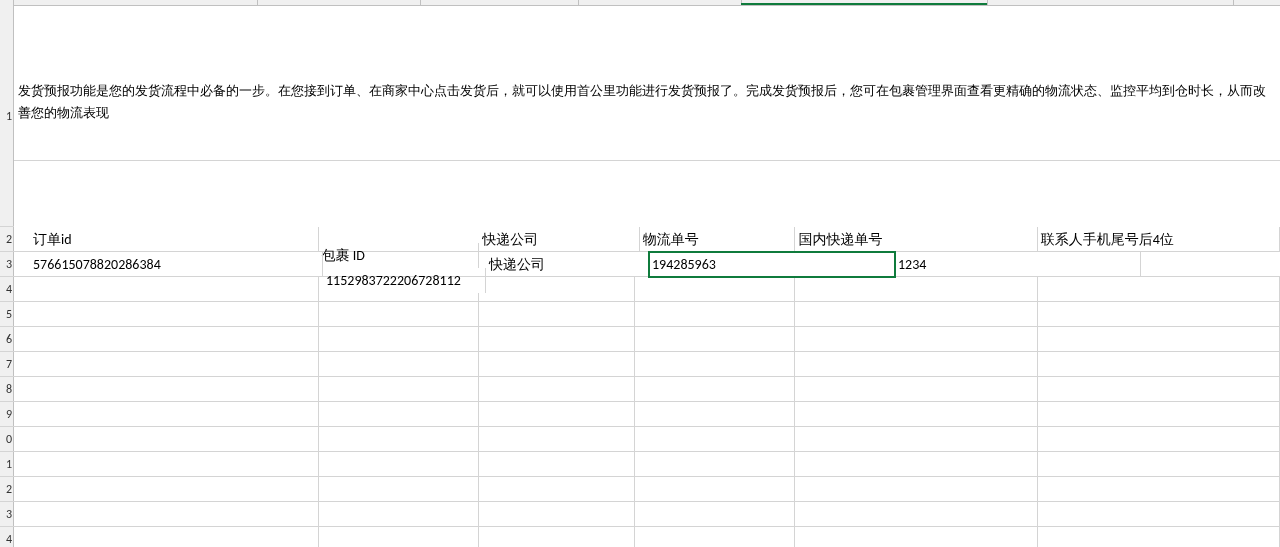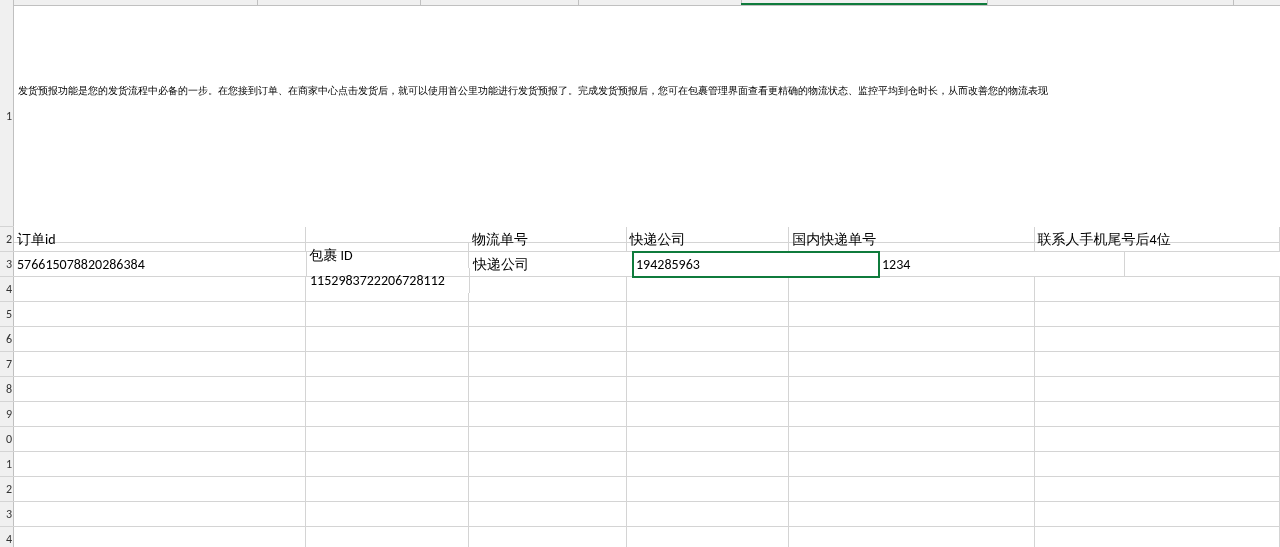--- a/index.html
+++ b/index.html
@@ -20,32 +20,32 @@
 }
 .cells { position: absolute; left: 14px; top: 0; width: 1266px; height: 547px; }
 .hdr-strip {
   position: absolute; left: 0; top: 0; width: 1266px; height: 6px;
   background: #f0f0f0; border-bottom: 1px solid #c0c0c0;
 }
 .hdr-strip span {
   position: absolute; top: 0; height: 6px; width: 1px; background: #c0c0c0;
 }
 .big {
-  position: absolute; left: 0; top: 6px; width: 1266px; height: 237px;
+  position: absolute; left: 0; top: 6px; width: 1266px; height: 155px;
   border-bottom: 1px solid #d4d4d4; padding: 2px 4px;
-  font-size: 10px; line-height: 22px; word-break: break-all;
+  font-size: 13px; line-height: 22px; word-break: break-all;
 }
 .big .para1 { margin-top: 72px; }
 .grid { position: absolute; left: 0; top: 227px; width: 1266px; }
 .r { height: 25px; width: 1266px; border-bottom: 1px solid #d4d4d4; display: flex; }
 .c {
   height: 25px; border-right: 1px solid #d4d4d4; overflow: hidden;
   white-space: nowrap; padding: 2px 3px; line-height: 21px; font-size: 14px;
 }
-.c0 { width: 293px; }
+.c0 { width: 293px; margin-left: 16px; }
 .c1 { width: 163px; margin-top: 16px; }
 .c2 { width: 158px; }
 .c3 { width: 163px; }
 .c4 { width: 246px; }
 .c5 { width: 246px; }
 .selected {
   outline: 2px solid #0f7b3c; outline-offset: -1px; position: relative; z-index: 2;
 }
 .hdr .c { font-weight: 400; }
 .top-sel {
@@ -87,22 +87,22 @@
     </div>
 
     <div class="big">
       <div class="para1">发货预报功能是您的发货流程中必备的一步。在您接到订单、在商家中心点击发货后，就可以使用首公里功能进行发货预报了。完成发货预报后，您可在包裹管理界面查看更精确的物流状态、监控平均到仓时长，从而改善您的物流表现</div>
     </div>
 
     <div class="grid">
       <div class="r hdr">
         <div class="c c0">订单id</div>
         <div class="c c1">包裹 ID</div>
+        <div class="c c3">快递公司</div>
         <div class="c c2">物流单号</div>
-        <div class="c c3">快递公司</div>
         <div class="c c4">国内快递单号</div>
         <div class="c c5">联系人手机尾号后4位</div>
       </div>
       <div class="r">
         <div class="c c0">576615078820286384</div>
         <div class="c c1">1152983722206728112</div>
         <div class="c c3">快递公司</div>
         <div class="c c4 selected">194285963</div>
         <div class="c c5">1234</div>
       </div>

